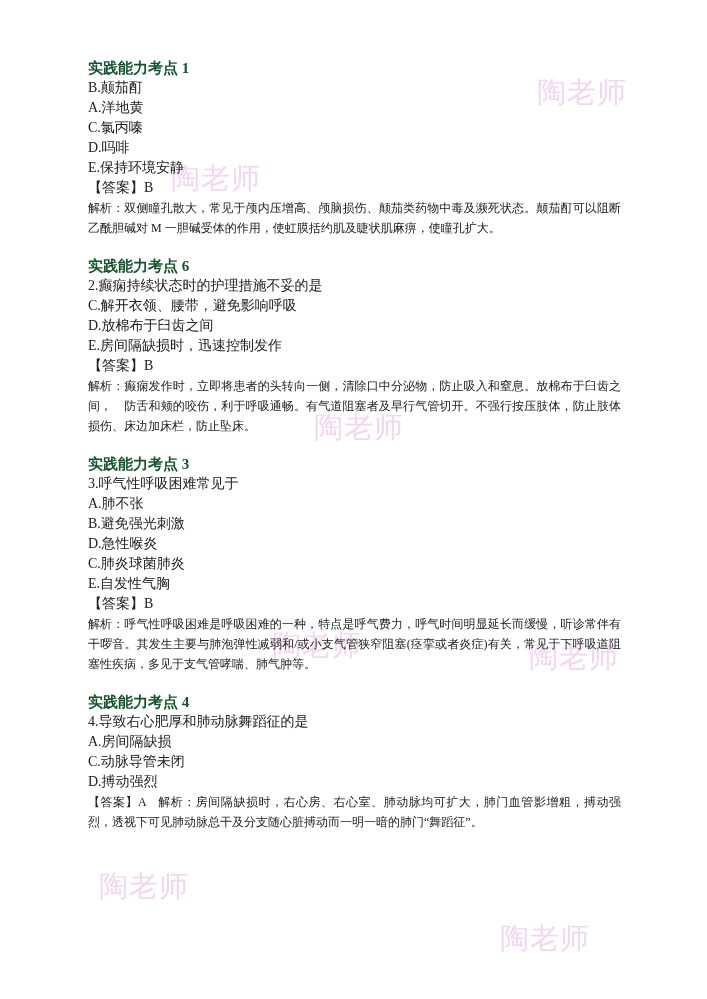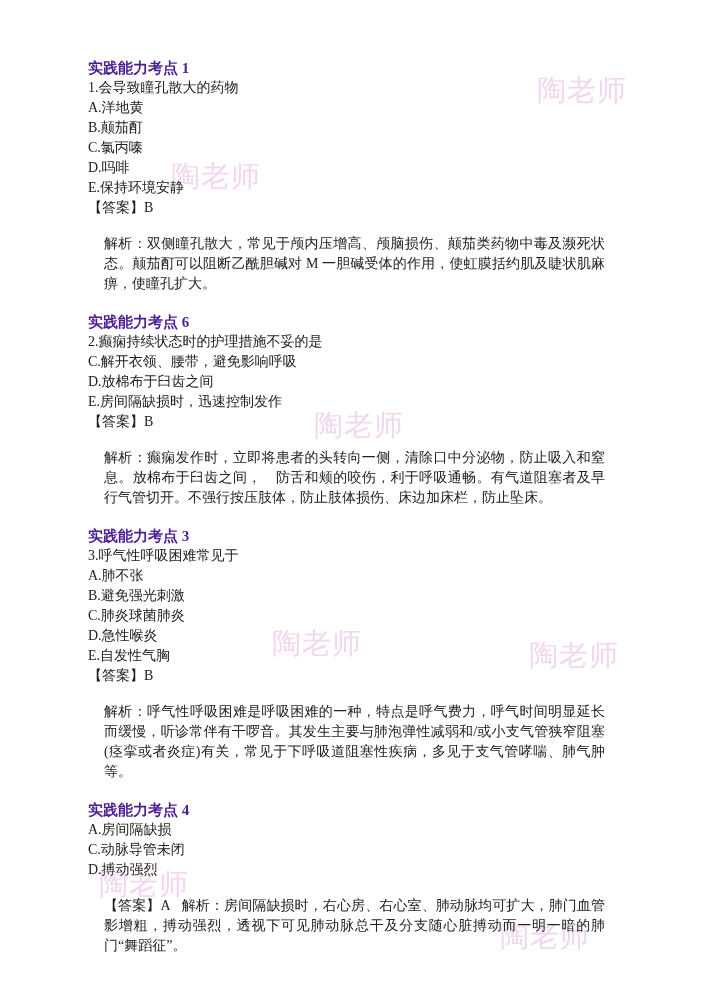--- a/index.html
+++ b/index.html
@@ -8,51 +8,51 @@
     width: 707px;
     height: 999px;
     background: #ffffff;
     overflow: hidden;
     font-family: "Liberation Serif", "DejaVu Serif", serif;
     color: #212121;
   }
   #wm-layer { position: absolute; inset: 0; z-index: 0; }
   .wm {
     position: absolute;
-    font-family: Liberation Mono, monospace;
+    font-family: Liberation Serif, serif;
     font-size: 29px;
     line-height: 29px;
     color: #f2d8ee;
     letter-spacing: 1px;
     white-space: nowrap;
     user-select: none;
   }
   .content {
     position: absolute;
     left: 88px;
     top: 58px;
     width: 533px;
     z-index: 1;
   }
   .qa { margin: 0 0 18px 0; }
   .heading {
     margin: 0;
     font-size: 15px;
     font-weight: bold;
-    color: #4c1d95;
+    color: #14532d;
     line-height: 20px;
   }
   .line {
     font-size: 14px;
     line-height: 20px;
     white-space: nowrap;
   }
   .exp {
-    margin: 16px;
-    font-size: 14px;
+    margin: 0;
+    font-size: 12px;
     line-height: 20px;
     text-align: justify;
   }
   .ans-gap { display: inline-block; width: 11px; }
 </style>
 </head>
 <body>
 
 <div class="page">
   <div id="wm-layer">
@@ -62,23 +62,22 @@
       <div class="wm" style="left: 272px; top: 631px;">陶老师</div>
       <div class="wm" style="left: 529px; top: 643px;">陶老师</div>
       <div class="wm" style="left: 99px; top: 872px;">陶老师</div>
       <div class="wm" style="left: 500px; top: 924px;">陶老师</div>
     </div>
 
   <div class="content">
 
     <section class="qa">
       <h2 class="heading">实践能力考点 1</h2>
-      <div class="line">1.会导致瞳孔散大的药物</div>
+      <div class="line">B.颠茄酊</div>
       <div class="line">A.洋地黄</div>
-      <div class="line">B.颠茄酊</div>
       <div class="line">C.氯丙嗪</div>
       <div class="line">D.吗啡</div>
       <div class="line">E.保持环境安静</div>
       <div class="line">【答案】B</div>
       <p class="exp">解析：双侧瞳孔散大，常见于颅内压增高、颅脑损伤、颠茄类药物中毒及濒死状态。颠茄酊可以阻断乙酰胆碱对 M 一胆碱受体的作用，使虹膜括约肌及睫状肌麻痹，使瞳孔扩大。</p>
     </section>
 
     <section class="qa">
       <h2 class="heading">实践能力考点 6</h2>
       <div class="line">2.癫痫持续状态时的护理措施不妥的是</div>
@@ -87,29 +86,30 @@
       <div class="line">E.房间隔缺损时，迅速控制发作</div>
       <div class="line">【答案】B</div>
       <p class="exp">解析：癫痫发作时，立即将患者的头转向一侧，清除口中分泌物，防止吸入和窒息。放棉布于臼齿之间，　防舌和颊的咬伤，利于呼吸通畅。有气道阻塞者及早行气管切开。不强行按压肢体，防止肢体损伤、床边加床栏，防止坠床。</p>
     </section>
 
     <section class="qa">
       <h2 class="heading">实践能力考点 3</h2>
       <div class="line">3.呼气性呼吸困难常见于</div>
       <div class="line">A.肺不张</div>
       <div class="line">B.避免强光刺激</div>
+      <div class="line">D.急性喉炎</div>
       <div class="line">C.肺炎球菌肺炎</div>
-      <div class="line">D.急性喉炎</div>
       <div class="line">E.自发性气胸</div>
       <div class="line">【答案】B</div>
       <p class="exp">解析：呼气性呼吸困难是呼吸困难的一种，特点是呼气费力，呼气时间明显延长而缓慢，听诊常伴有干啰音。其发生主要与肺泡弹性减弱和/或小支气管狭窄阻塞(痉挛或者炎症)有关，常见于下呼吸道阻塞性疾病，多见于支气管哮喘、肺气肿等。</p>
     </section>
 
     <section class="qa">
       <h2 class="heading">实践能力考点 4</h2>
+      <div class="line">4.导致右心肥厚和肺动脉舞蹈征的是</div>
       <div class="line">A.房间隔缺损</div>
       <div class="line">C.动脉导管未闭</div>
       <div class="line">D.搏动强烈</div>
       <p class="exp"><span>【答案】A</span><span class="ans-gap"></span><span>解析：房间隔缺损时，右心房、右心室、肺动脉均可扩大，肺门血管影增粗，搏动强烈，透视下可见肺动脉总干及分支随心脏搏动而一明一暗的肺门“舞蹈征”。</span></p>
     </section>
 
   </div>
 </div>
 
 </body></html>

